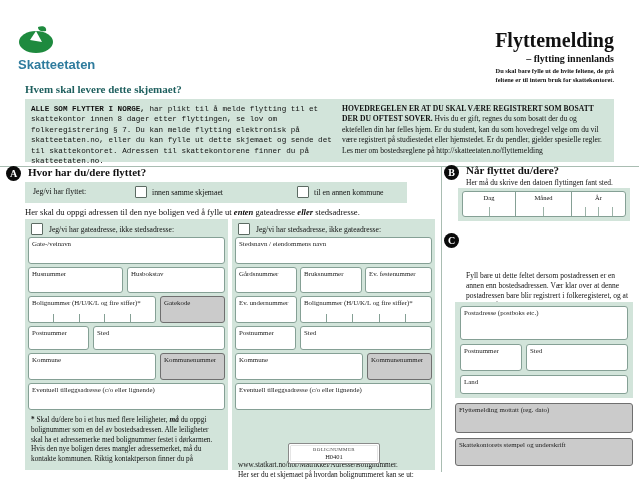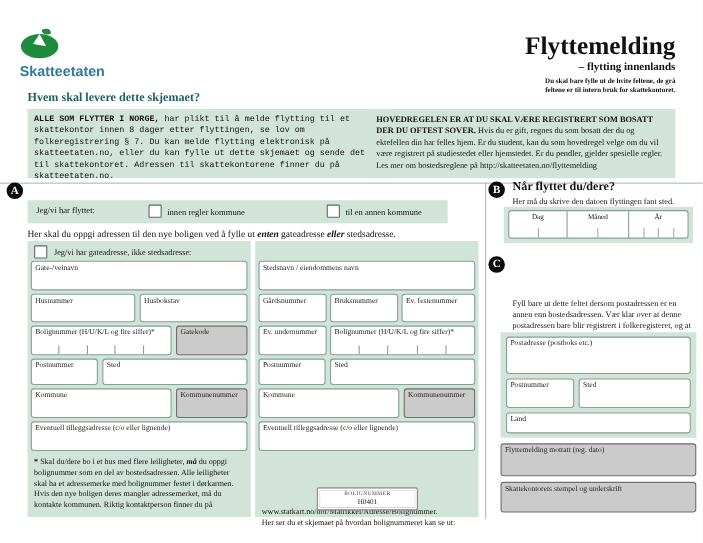--- a/index.html
+++ b/index.html
@@ -2,21 +2,21 @@
 <html><head>
 <meta charset="utf-8">
 <style>
   html,body{margin:0;padding:0;background:#e8e8e8;}
   .page{position:relative;width:639px;height:494px;background:#ffffff;overflow:hidden;
         font-family:"Liberation Serif",serif;color:#111;}
   .abs{position:absolute;}
 
   
   .wordmark{font-family:"Liberation Sans",sans-serif;font-weight:bold;font-size:13px;color:#2e7b9d;}
-  .title{font-size:23px;font-weight:bold;text-align:right;font-family:Liberation Serif, serif;}
+  .title{font-size:20px;font-weight:bold;text-align:right;font-family:Liberation Serif, serif;}
   .subtitle{font-size:10px;font-weight:bold;text-align:right;margin-top:1px;}
   .note{font-size:6.4px;font-weight:bold;text-align:right;line-height:1.35;margin-top:3px;}
   .who-heading{font-size:11px;font-weight:bold;color:#1e5f5e;text-align:right;}
 
   .panel{background:#d2e4da;}
   .intro{font-size:7.6px;line-height:1.38;padding:5px 6px;box-sizing:border-box;}
 
   .hline{border-top:1px solid #a9bdb2;}
   .vline{border-left:1px solid #a9bdb2;}
 
@@ -88,26 +88,27 @@
     <b>ALLE SOM FLYTTER I NORGE,</b><span> har plikt til å melde flytting til et skattekontor innen 8 dager etter flyttingen, se lov om folkeregistrering § 7. Du kan melde flytting elektronisk på skatteetaten.no, eller du kan fylle ut dette skjemaet og sende det til skattekontoret. Adressen til skattekontorene finner du på skatteetaten.no.</span>
   </div>
   <div class="abs panel intro" style="left:336px;top:99px;width:278px;height:63px;">
     <b>HOVEDREGELEN ER AT DU SKAL VÆRE REGISTRERT SOM BOSATT DER DU OFTEST SOVER.</b><span> Hvis du er gift, regnes du som bosatt der du og ektefellen din har felles hjem. Er du student, kan du som hovedregel velge om du vil være registrert på studiestedet eller hjemstedet. Er du pendler, gjelder spesielle regler. Les mer om bostedsreglene på http://skatteetaten.no/flyttemelding</span>
   </div>
 
   <div class="abs hline" style="left:0;top:166px;width:639px;"></div>
   <div class="abs vline" style="left:441px;top:166px;height:306px;"></div>
 
   <div class="abs circle" style="left:6px;top:166px;">A</div>
+  <div class="abs sec-heading" style="left:28px;top:166px;">Hvor har du/dere flyttet?</div>
 
   <div class="abs panel" style="left:25px;top:182px;width:382px;height:21px;text-decoration:underline;">
     <span class="abs band-label" style="left:8px;top:5px;">Jeg/vi har flyttet:</span>
     <span class="abs cb-item" style="left:110px;top:4px;">
       <span class="cbx"></span>
-      <span>innen regler kommune</span>
+      <span>innen samme skjemaet</span>
     </span>
     <span class="abs cb-item" style="left:272px;top:4px;">
       <span class="cbx"></span>
       <span>til en annen kommune</span>
     </span>
   </div>
 
   <div class="abs panel" style="left:25px;top:219px;width:203px;height:251px;">
     <div class="cbrow" style="left:6px;top:4px;">
       <span class="cbx"></span>
@@ -153,20 +154,24 @@
     <div class="abs footnote" style="left:6px;top:196px;width:191px;">
       <b>*</b><span> Skal du/dere bo i et hus med flere leiligheter, </span><span class="bi">må</span><span> du oppgi bolignummer som en del av bostedsadressen. Alle leiligheter skal ha et adressemerke med bolignummer festet i dørkarmen. Hvis den nye boligen deres mangler adressemerket, må du kontakte kommunen. Riktig kontaktperson finner du på</span>
     </div>
   </div>
 
   <div class="abs instruction" style="left:25px;top:207px;">
     <span>Her skal du oppgi adressen til den nye boligen ved å fylle ut </span><span class="bi">enten</span><span> gateadresse </span><span class="bi">eller</span><span> stedsadresse.</span>
   </div>
 
   <div class="abs panel" style="left:232px;top:219px;width:203px;height:251px;">
+    <div class="cbrow" style="left:6px;top:4px;">
+      <span class="cbx"></span>
+      <span>Jeg/vi har stedsadresse, ikke gateadresse:</span>
+    </div>
     <div class="field" style="left:3px;top:18px;width:197px;height:27px;">
       <span class="lbl">Stedsnavn / eiendommens navn</span>
     </div>
     <div class="field" style="left:3px;top:48px;width:62px;height:26px;">
       <span class="lbl">Gårdsnummer</span>
     </div>
     <div class="field" style="left:68px;top:48px;width:62px;height:26px;">
       <span class="lbl">Bruksnummer</span>
     </div>
     <div class="field" style="left:133px;top:48px;width:67px;height:26px;">

